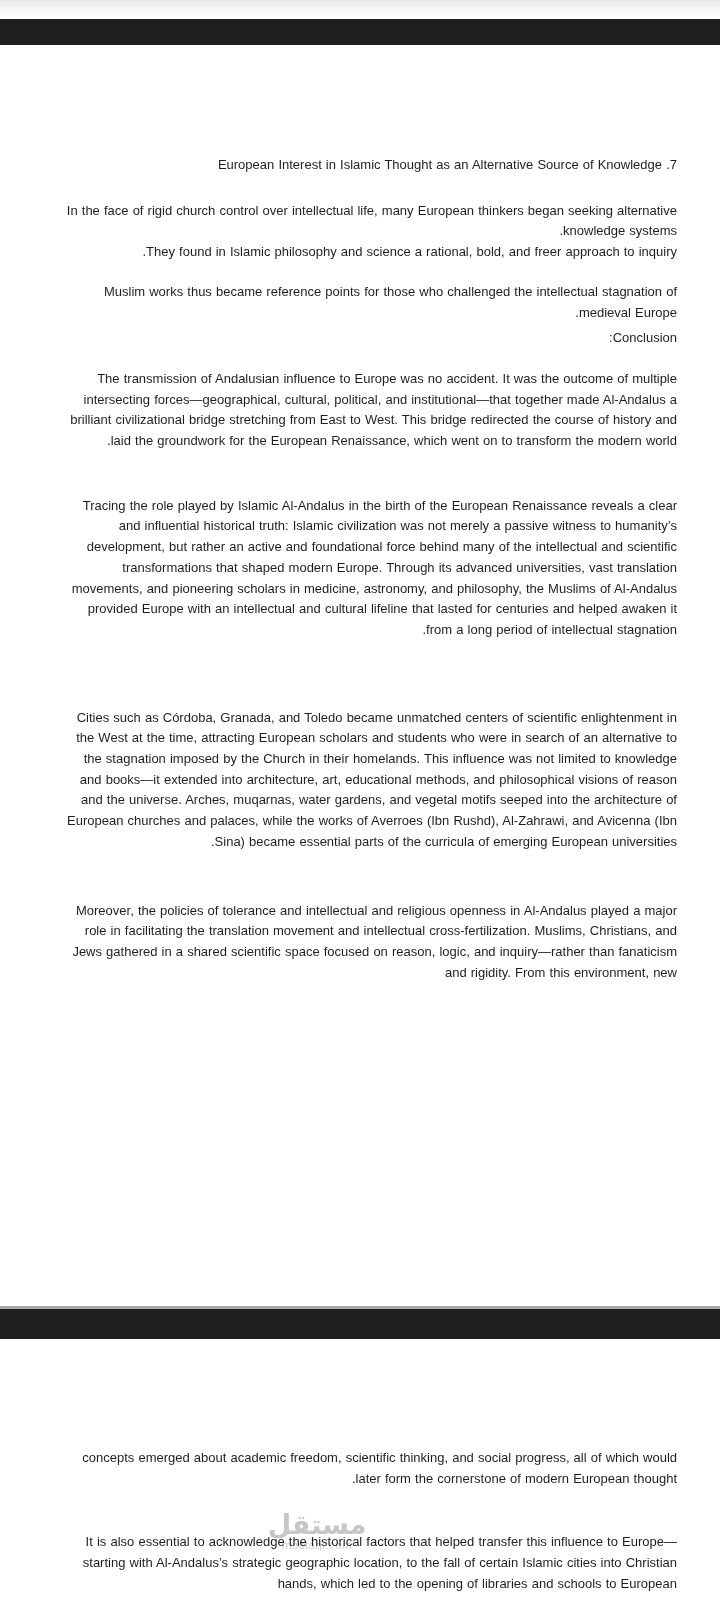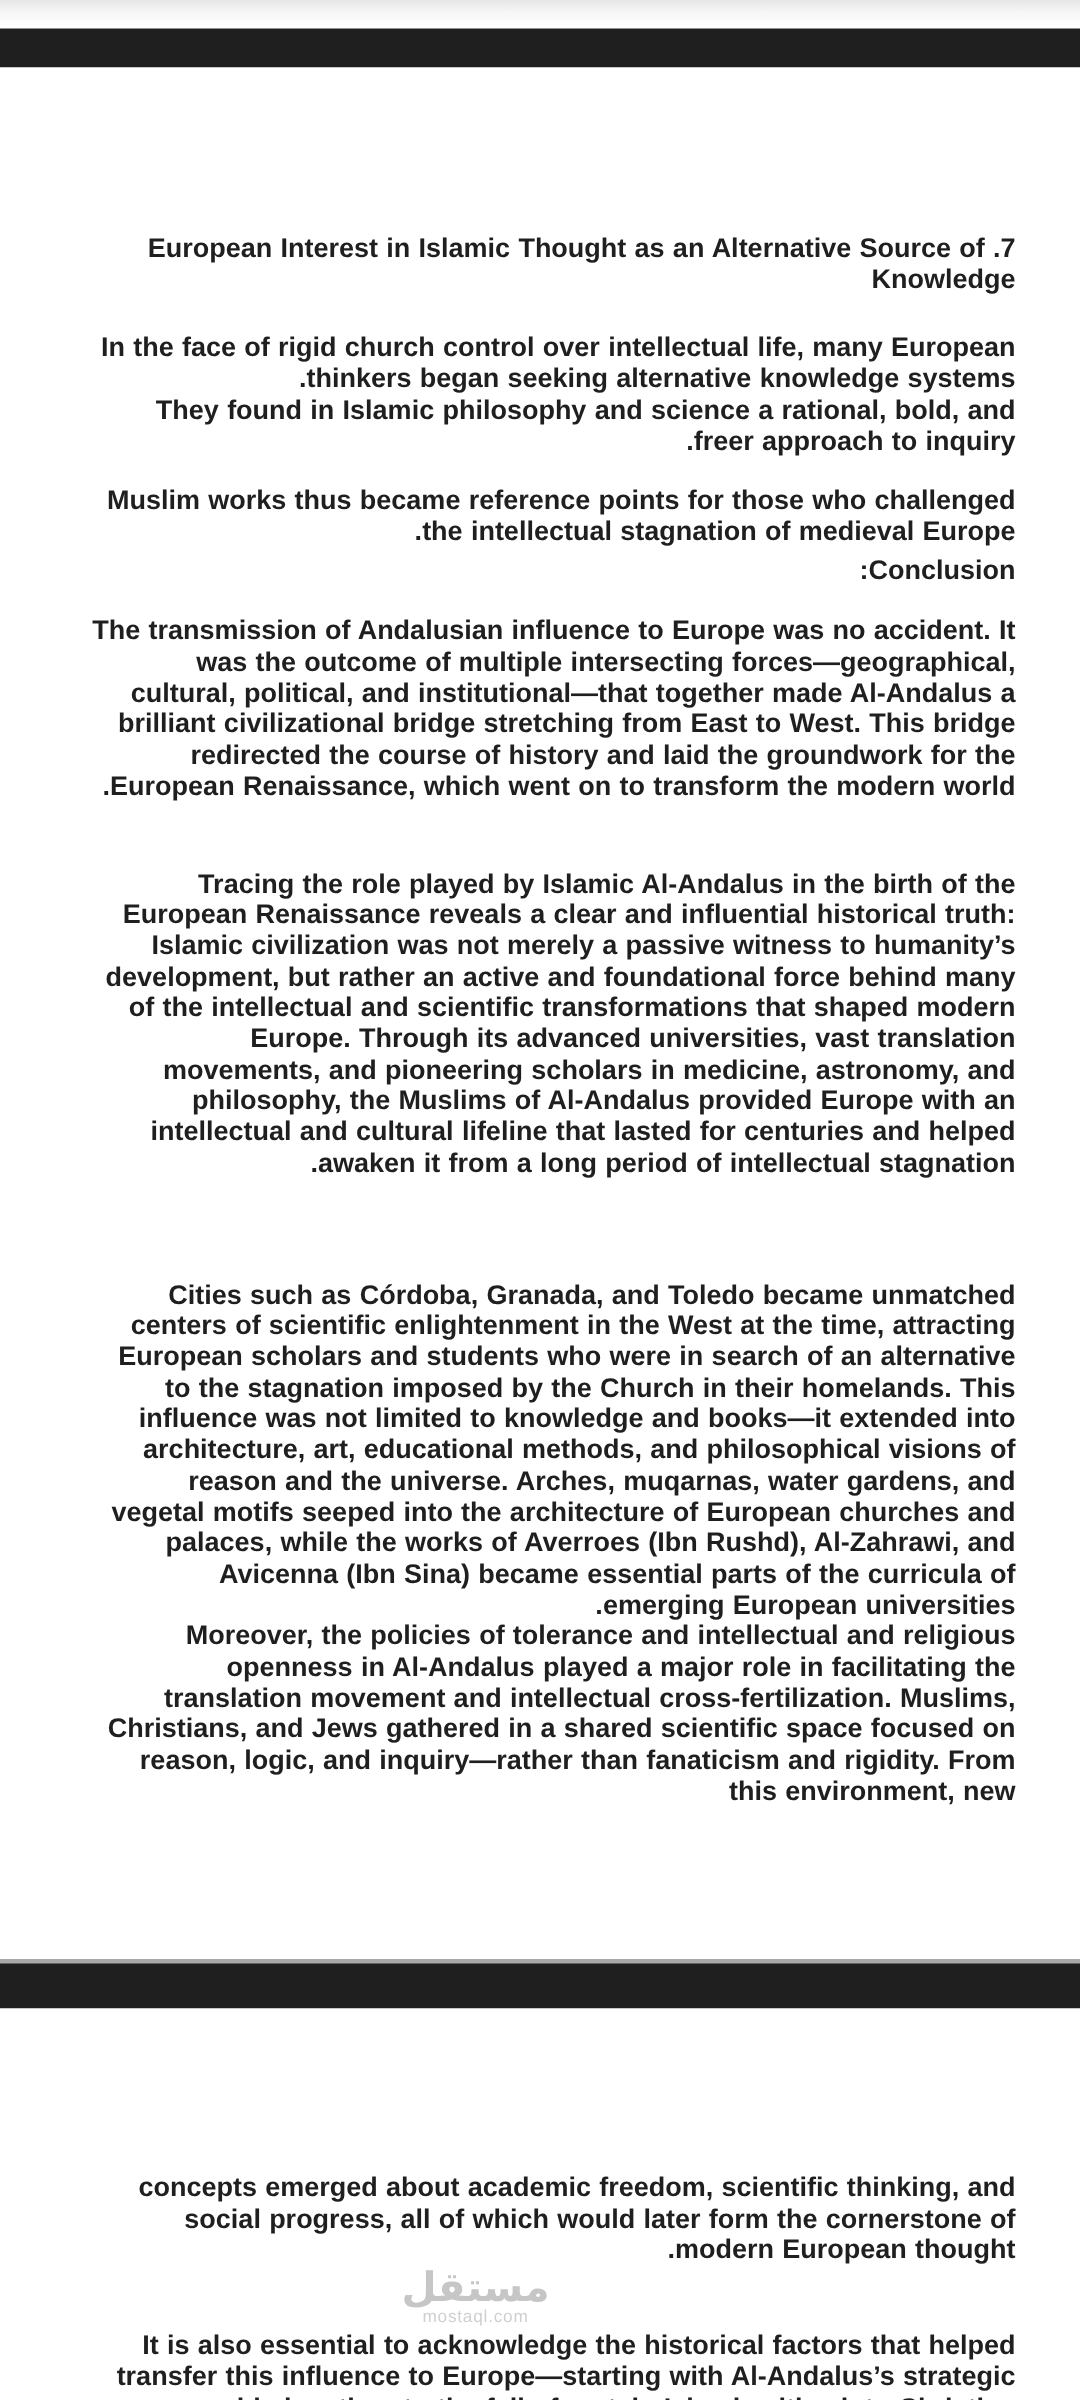--- a/index.html
+++ b/index.html
@@ -37,36 +37,36 @@
     text-align: right;
     color: #1f1f1f;
     overflow: hidden;
   }
   .page-1 { height: 1261px; }
   .page-2 { height: 261px; }
   .doc-block {
     position: relative;
     z-index: 1;
     margin: 0;
-    font-size: 18px;
+    font-size: 13px;
     line-height: 20.7px;
-    font-weight: 700;
+    font-weight: 400;
     word-spacing: 0.5px;
   }
   
   .b-title { margin-top: 110px; }
   .b-p1    { margin-top: 25px; }
   .b-p2    { }
   .b-p3    { margin-top: 19px; }
   .b-h1    { margin-top: 5px; }
   .b-p4    { margin-top: 20px; }
   .b-h2    { margin-top: 46px; }
   .b-p5    { margin-top: 44px; }
   .b-p6    { margin-top: 67px; }
-  .b-p7    { }
+  .b-p7    { margin-top: 48px; }
   
   .b-p8    { margin-top: 109px; }
   .b-p9    { margin-top: 43px; }
   .watermark {
     position: absolute;
     top: 172px;
     left: 252px;
     width: 130px;
     z-index: 0;
     text-align: center;

